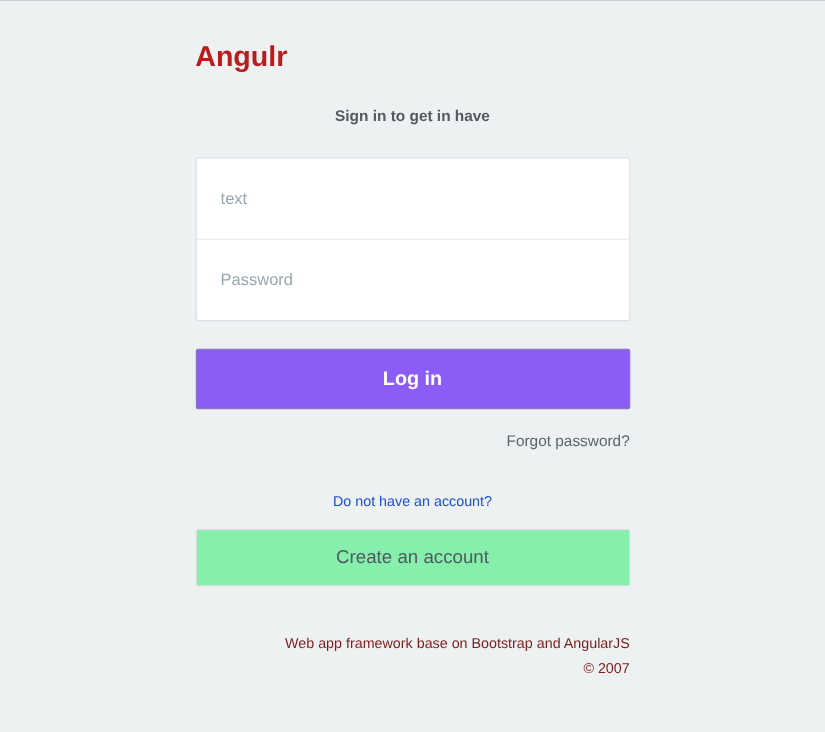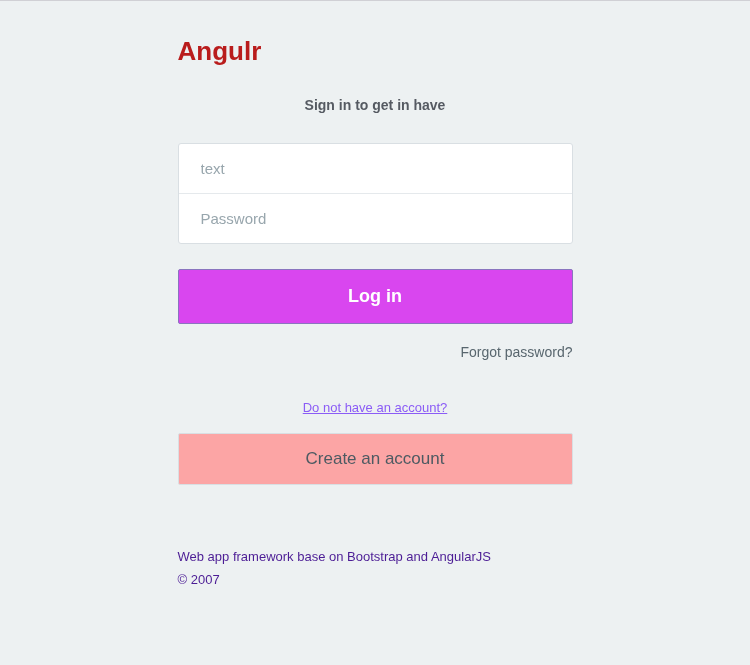--- a/index.html
+++ b/index.html
@@ -36,36 +36,36 @@
     }
     .input-group {
       border: 1px solid #d9dfe3;
       border-radius: 3px;
       background: #fff;
       margin-bottom: 25px;
     }
     .input-field {
       width: 100%;
       border: none;
-      padding: 16px 22px;
+      padding: 28px 22px;
       font-size: 15px;
       color: #555a62;
       outline: none;
       background: transparent;
     }
     .input-field::placeholder {
       color: #98a6ad;
     }
     .divider {
       height: 1px;
       background: #e5e9ec;
     }
     .btn-primary {
       width: 100%;
-      background: #d946ef;
+      background: #8b5cf6;
       border: 1px solid #8a75bf;
       color: #fff;
       font-size: 18px;
       font-weight: 600;
       padding: 16px 0;
       border-radius: 2px;
       cursor: pointer;
       margin-bottom: 20px;
     }
     .link-forgot {
@@ -73,39 +73,38 @@
       text-align: right;
       color: #58666e;
       font-size: 14px;
       text-decoration: none;
       margin-bottom: 40px;
       cursor: pointer;
     }
     .account-prompt {
       text-align: center;
       font-size: 13px;
-      color: #8b5cf6;
+      color: #1d4ed8;
       margin-bottom: 18px;
-      text-decoration: underline;
     }
     .btn-default {
       width: 100%;
-      background: #fca5a5;
+      background: #86efac;
       border: 1px solid #d9dfe3;
       color: #4d5a62;
       font-size: 17px;
       padding: 15px 0;
       border-radius: 2px;
       cursor: pointer;
-      margin-bottom: 60px;
+      margin-bottom: 40px;
     }
     .footer {
-      text-align: left;
+      text-align: right;
       font-size: 13px;
-      color: #4c1d95;
+      color: #7f1d1d;
       line-height: 1.8;
     }
   </style>
 </head>
 <body>
 
 <div class="container">
   <div class="brand">Angulr</div>
   <div class="subtitle">Sign in to get in have</div>
 

